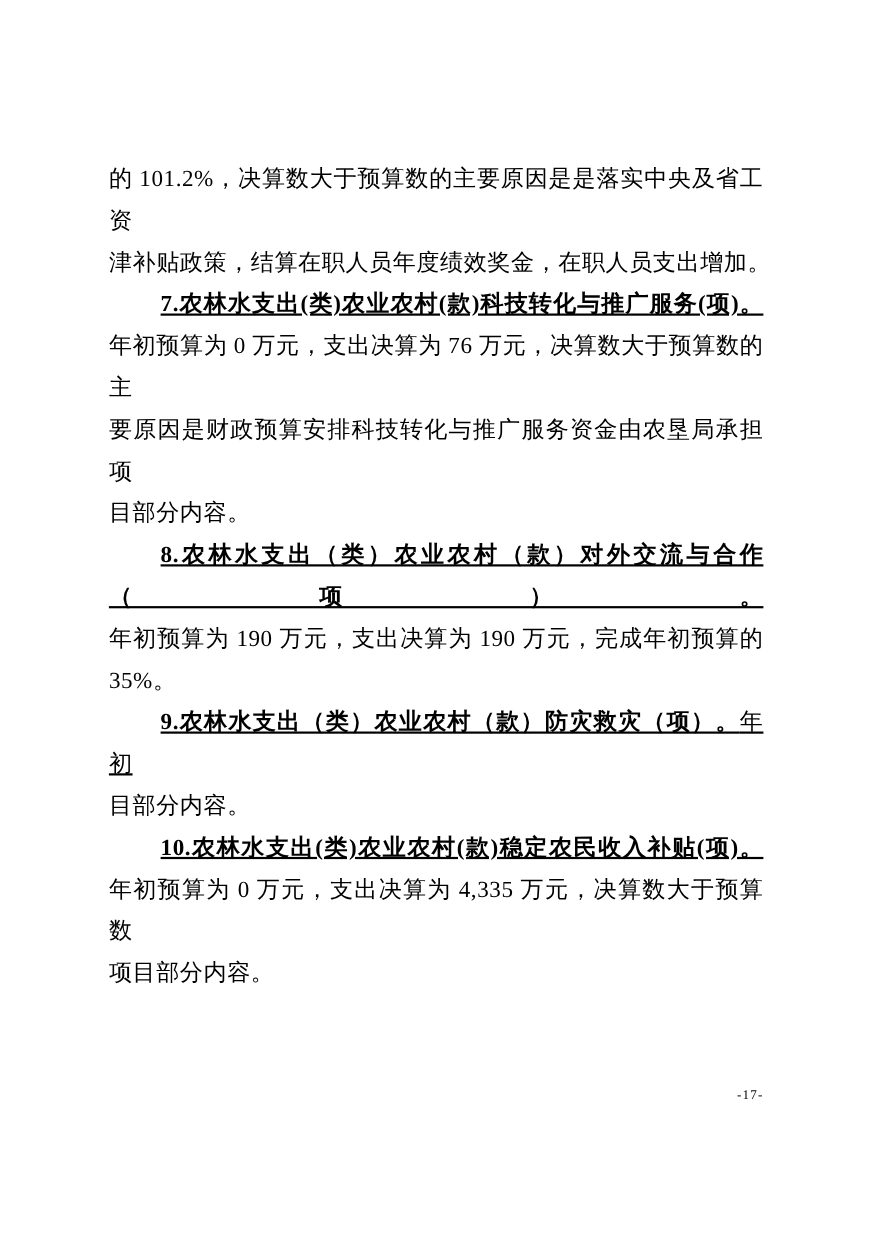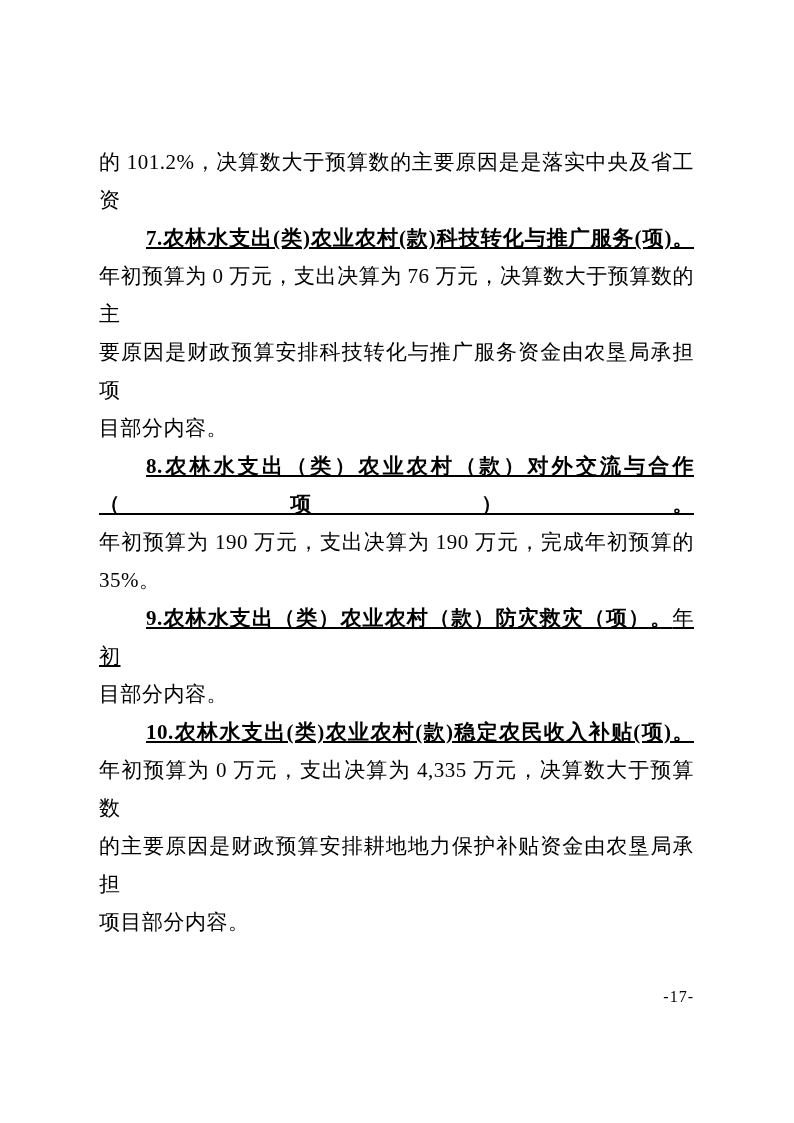--- a/index.html
+++ b/index.html
@@ -41,40 +41,40 @@
   }
   .b {
     font-weight: 700;
   }
   .footer {
     position: absolute;
     left: 99px;
     top: 988px;
     width: 595px;
     text-align: right;
-    font-size: 16px;
+    font-size: 12px;
     letter-spacing: 1px;
   }
 </style>
 </head>
 <body>
 
 <div class="page">
   <div class="content">
       <div class="line just"><span>的 101.2%，决算数大于预算数的主要原因是是落实中央及省工资</span></div>
+      <div class="line"><span>津补贴政策，结算在职人员年度绩效奖金，在职人员支出增加。</span></div>
       <div class="line indent just"><span class="b">7.农林水支出(类)农业农村(款)科技转化与推广服务(项)。</span></div>
       <div class="line just"><span>年初预算为 0 万元，支出决算为 76 万元，决算数大于预算数的主</span></div>
       <div class="line just"><span>要原因是财政预算安排科技转化与推广服务资金由农垦局承担项</span></div>
       <div class="line"><span>目部分内容。</span></div>
       <div class="line indent just"><span class="b">8.农林水支出（类）农业农村（款）对外交流与合作（项）。</span></div>
       <div class="line just"><span>年初预算为 190 万元，支出决算为 190 万元，完成年初预算的</span></div>
       <div class="line"><span>35%。</span></div>
       <div class="line indent just"><span class="b">9.农林水支出（类）农业农村（款）防灾救灾（项）。</span><span>年初</span></div>
       <div class="line"><span>目部分内容。</span></div>
       <div class="line indent just"><span class="b">10.农林水支出(类)农业农村(款)稳定农民收入补贴(项)。</span></div>
       <div class="line just"><span>年初预算为 0 万元，支出决算为 4,335 万元，决算数大于预算数</span></div>
-      <div class="line just"><span>的主要原因是财政预算安排耕地地力保护补贴资金由农垦局承担</span></div>
       <div class="line"><span>项目部分内容。</span></div>
     </div>
   <div class="footer">
     <span>-17-</span>
   </div>
 </div>
 
 </body></html>

